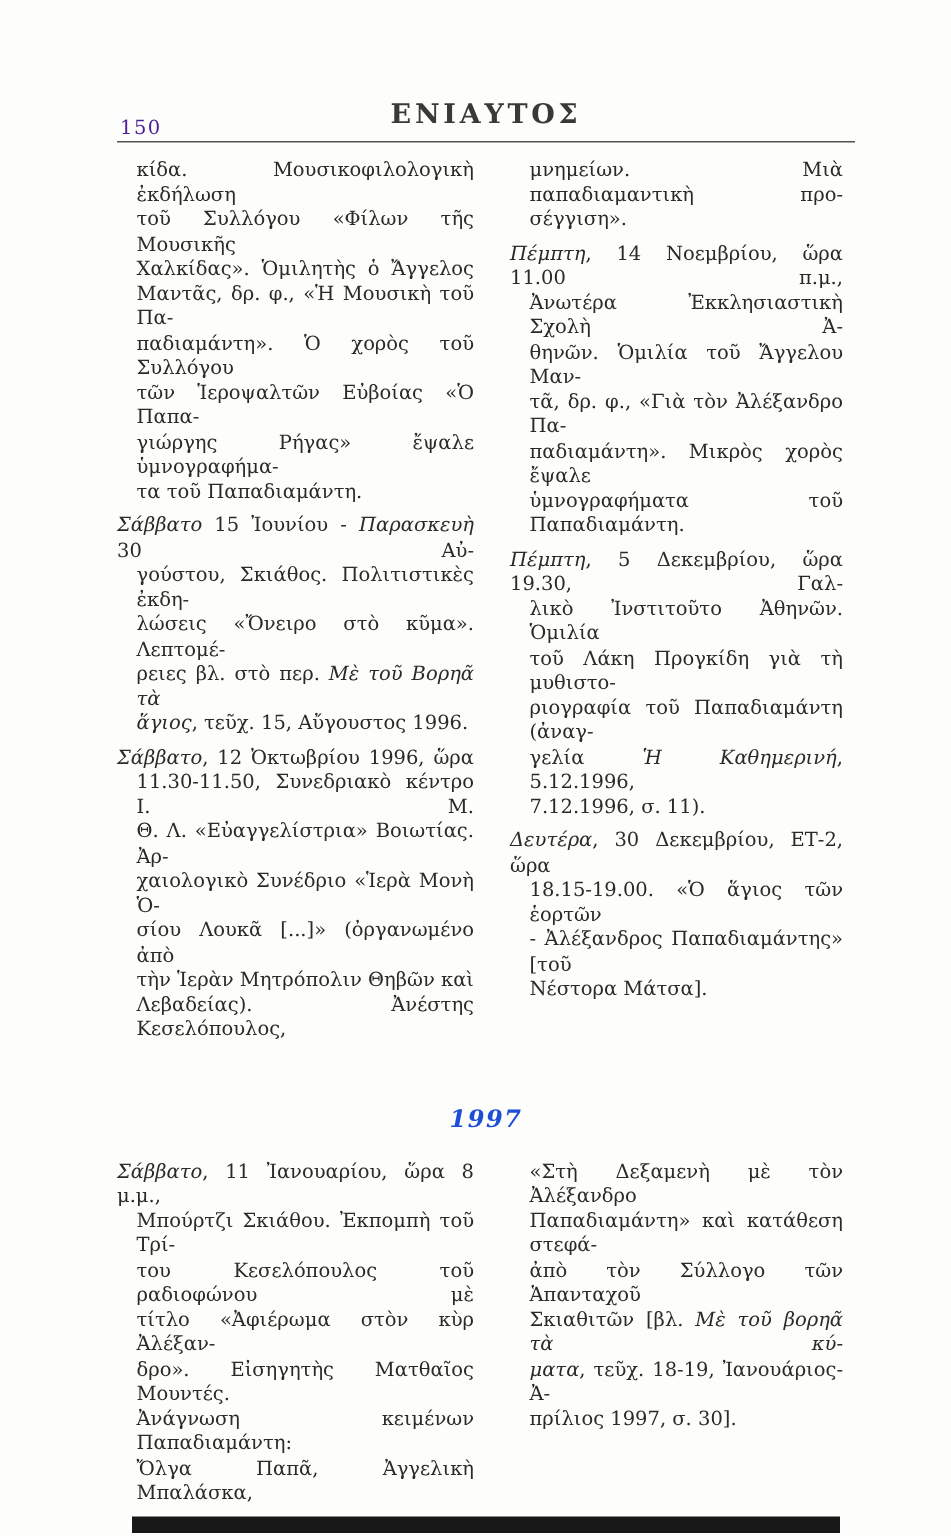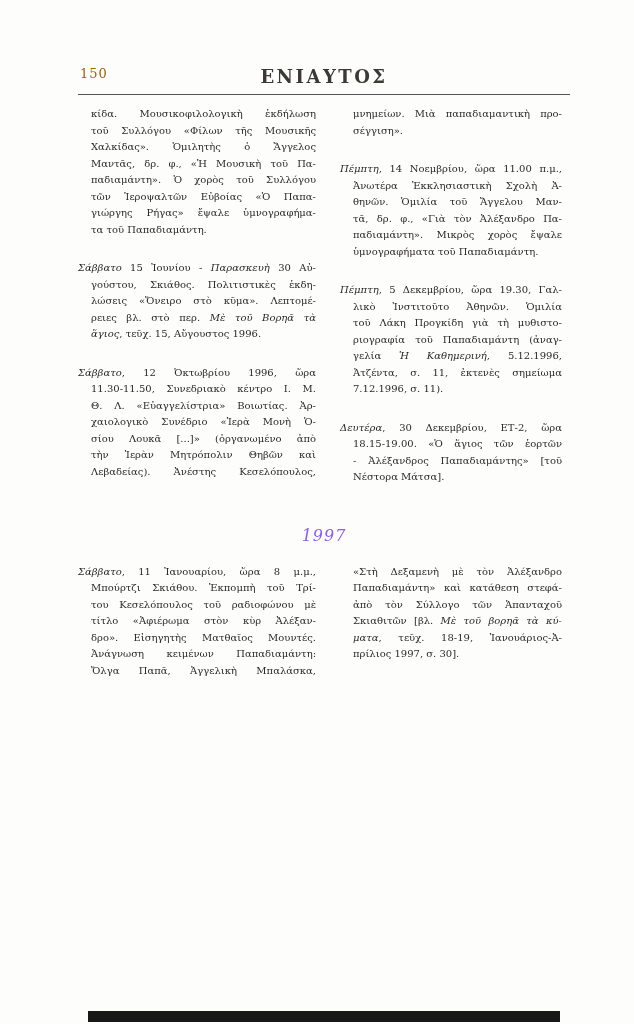--- a/index.html
+++ b/index.html
@@ -12,50 +12,50 @@
     overflow:hidden;
   }
   .page{position:absolute;left:78px;top:66px;width:492px;}
   header.pagehead{
     position:relative;
     padding-bottom:7px;
     border-bottom:1.6px solid #55534e;
     text-align:center;
   }
   .pagenum{
-    position:absolute;left:2px;top:0;
-    font-size:13px;letter-spacing:1px;color:#a16207;
+    position:absolute;left:2px;top:12px;
+    font-size:13px;letter-spacing:1px;color:#4c1d95;
   }
   .runtitle{
     font-size:18px;font-weight:bold;letter-spacing:2.5px;color:#3a3934;
   }
   .cols{display:flex;margin-top:11px;}
-  .col{font-size:10px;line-height:16.5px;}
+  .col{font-size:13px;line-height:16.5px;}
   .col.left{width:238px;margin-right:24px;}
   .col.right{width:222px;}
-  .entry + .entry{margin-top:22px;}
+  .entry + .entry{margin-top:6px;}
   .line{
     padding-left:13px;
     text-align:justify;
     text-align-last:justify;
     text-justify:inter-word;
     white-space:normal;
   }
   .line.first{padding-left:0;}
   .line.end{text-align-last:left;}
   .line i{font-style:italic;}
   .year{
     text-align:center;
     font-size:16px;
-    font-weight:normal;
+    font-weight:bold;
     font-style:italic;
     letter-spacing:1px;
     margin-top:40px;
     margin-bottom:19px;
-    color:#8b5cf6;
+    color:#1d4ed8;
   }
   .scanbar{
     position:absolute;
     left:88px;top:1011px;width:472px;height:11px;
     background:#181818;
   }
 </style>
 </head>
 <body>
 
@@ -107,21 +107,20 @@
           <div class="line"><span>τᾶ, δρ. φ., «Γιὰ τὸν Ἀλέξανδρο Πα-</span></div>
           <div class="line"><span>παδιαμάντη». Μικρὸς χορὸς ἔψαλε</span></div>
           <div class="line end"><span>ὑμνογραφήματα τοῦ Παπαδιαμάντη.</span></div>
         </div>
         <div class="entry">
           <div class="line first"><i>Πέμπτη</i><span>, 5 Δεκεμβρίου, ὥρα 19.30, Γαλ-</span></div>
           <div class="line"><span>λικὸ Ἰνστιτοῦτο Ἀθηνῶν. Ὁμιλία</span></div>
           <div class="line"><span>τοῦ Λάκη Προγκίδη γιὰ τὴ μυθιστο-</span></div>
           <div class="line"><span>ριογραφία τοῦ Παπαδιαμάντη (ἀναγ-</span></div>
           <div class="line"><span>γελία </span><i>Ἡ Καθημερινή</i><span>, 5.12.1996,</span></div>
-          <div class="line"><span>Ἀτζέντα, σ. 11, ἐκτενὲς σημείωμα</span></div>
           <div class="line end"><span>7.12.1996, σ. 11).</span></div>
         </div>
         <div class="entry">
           <div class="line first"><i>Δευτέρα</i><span>, 30 Δεκεμβρίου, ΕΤ-2, ὥρα</span></div>
           <div class="line"><span>18.15-19.00. «Ὁ ἅγιος τῶν ἑορτῶν</span></div>
           <div class="line"><span>- Ἀλέξανδρος Παπαδιαμάντης» [τοῦ</span></div>
           <div class="line end"><span>Νέστορα Μάτσα].</span></div>
         </div>
       </div>
   </main>

